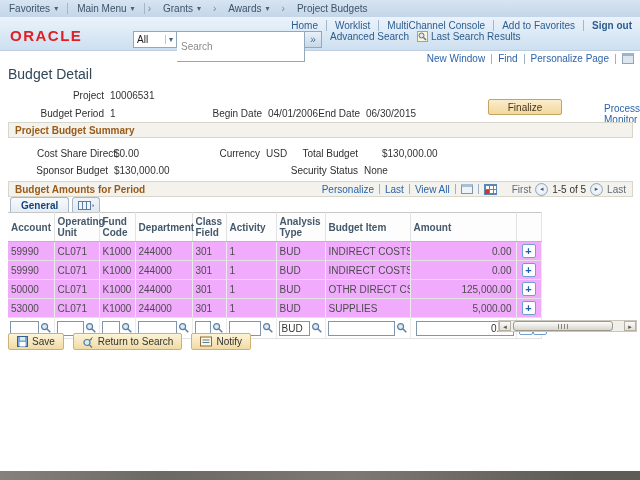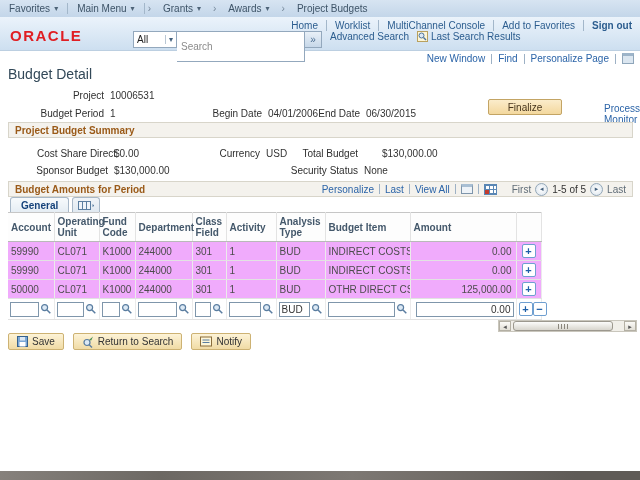--- a/index.html
+++ b/index.html
@@ -315,20 +315,32 @@
         <td>CL071</td>
         <td>K1000</td>
         <td>244000</td>
         <td>301</td>
         <td>1</td>
         <td>BUD</td>
         <td>OTHR DIRECT CST</td>
         <td class="amt">125,000.00</td>
         <td class="act"><button class="plusbtn">+</button></td>
       </tr>
+      <tr>
+        <td>53000</td>
+        <td>CL071</td>
+        <td>K1000</td>
+        <td>244000</td>
+        <td>301</td>
+        <td>1</td>
+        <td>BUD</td>
+        <td>SUPPLIES</td>
+        <td class="amt">5,000.00</td>
+        <td class="act"><button class="plusbtn">+</button></td>
+      </tr>
       <tr class="edit-row">
         <td>
             <span class="lk">
               <input class="lookup" style="width: 26px;">
           <svg class="mag" width="12" height="12" viewBox="0 0 12 12">
                 <circle cx="4.6" cy="4.6" r="3" fill="#dce9f5" stroke="#5a7da0" stroke-width="1.2"></circle>
                 <line x1="7" y1="7" x2="10.3" y2="10.3" stroke="#5a7da0" stroke-width="1.5"></line>
               </svg>
             </span>
           </td>

